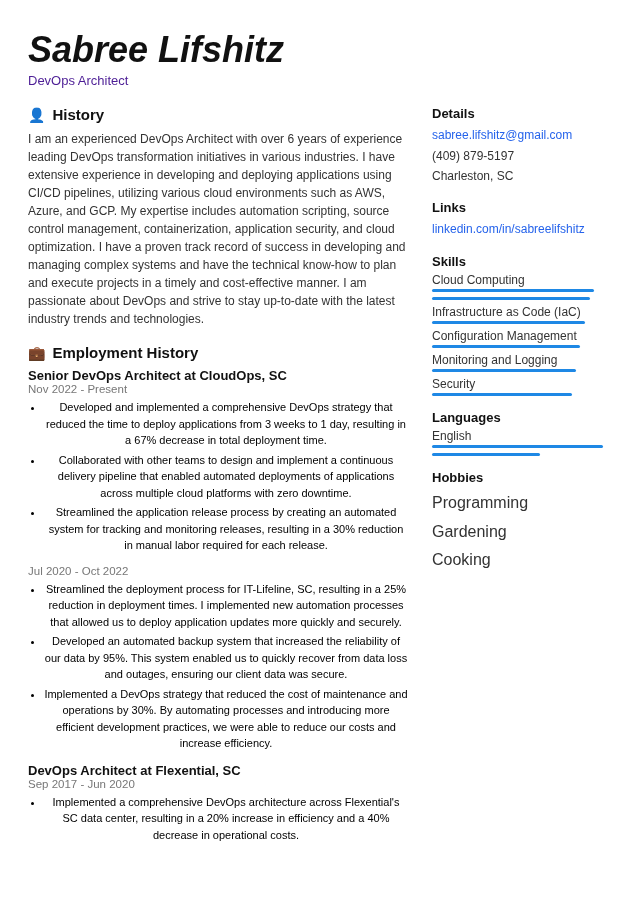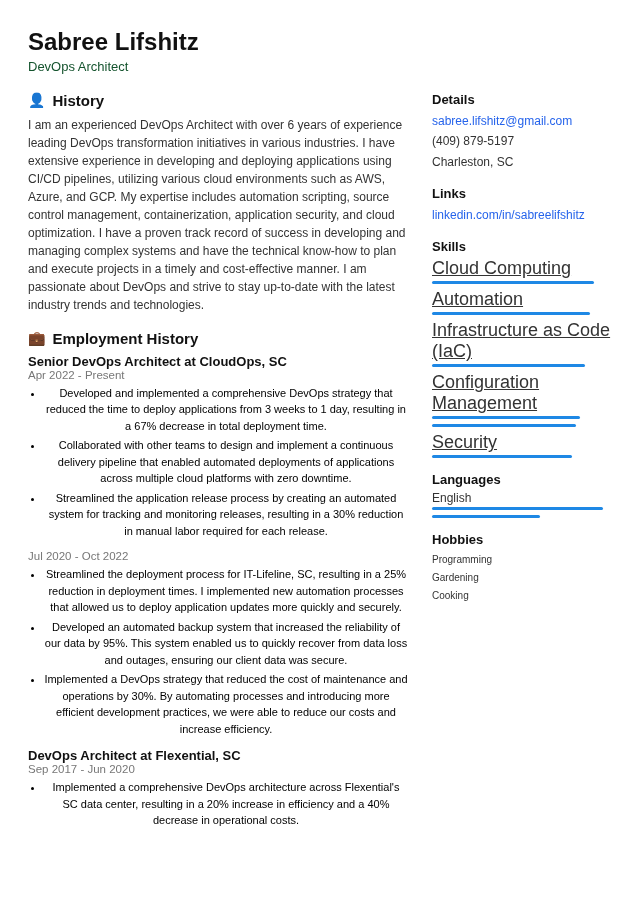--- a/index.html
+++ b/index.html
@@ -13,28 +13,29 @@
     }
     .page {
       display: flex;
       flex-direction: column;
       padding: 28px 28px 20px 28px;
     }
     .header {
       margin-bottom: 18px;
     }
     .header-name {
-      font-size: 24px;
+      font-size: 36px;
       font-weight: 700;
       color: #111;
       line-height: 1.2;
+      font-style: italic;
     }
     .header-title {
       font-size: 13px;
-      color: #14532d;
+      color: #4c1d95;
       margin-top: 2px;
     }
     .main-layout {
       display: flex;
       gap: 24px;
     }
     .left-col {
       flex: 1 1 0;
       min-width: 0;
     }
@@ -108,24 +109,23 @@
       color: #2563eb;
       text-decoration: none;
       display: block;
       line-height: 1.7;
     }
     
     .skill-item {
       margin-bottom: 5px;
     }
     .skill-name {
-      font-size: 18px;
+      font-size: 12px;
       color: #333;
       margin-bottom: 2px;
-      text-decoration: underline;
     }
     .skill-bar {
       height: 3px;
       background: #1e88e5;
       border-radius: 2px;
     }
     
     .lang-item {
       margin-bottom: 5px;
     }
@@ -133,21 +133,21 @@
       font-size: 12px;
       color: #333;
       margin-bottom: 2px;
     }
     .lang-bar {
       height: 3px;
       background: #1e88e5;
       border-radius: 2px;
     }
     .hobbies-list {
-      font-size: 10px;
+      font-size: 16px;
       color: #333;
       line-height: 1.8;
     }
   </style>
 </head>
 <body>
 
 <div class="page">
 
   <div class="header">
@@ -168,21 +168,21 @@
       </div>
 
       <div class="section">
         <div class="section-title">
           <span class="icon">💼</span>
           <span>Employment History</span>
         </div>
         <div id="jobs-container">
             <div class="job">
               <div class="job-title">Senior DevOps Architect at CloudOps, SC</div>
-              <div class="job-date">Apr 2022 - Present</div>
+              <div class="job-date">Nov 2022 - Present</div>
               <ul>
                 <li>Developed and implemented a comprehensive DevOps strategy that reduced the time to deploy applications from 3 weeks to 1 day, resulting in a 67% decrease in total deployment time.</li>
                 <li>Collaborated with other teams to design and implement a continuous delivery pipeline that enabled automated deployments of applications across multiple cloud platforms with zero downtime.</li>
                 <li>Streamlined the application release process by creating an automated system for tracking and monitoring releases, resulting in a 30% reduction in manual labor required for each release.</li>
               </ul>
             </div>
             <div class="job">
               <div class="job-date">Jul 2020 - Oct 2022</div>
               <ul>
                 <li>Streamlined the deployment process for IT-Lifeline, SC, resulting in a 25% reduction in deployment times. I implemented new automation processes that allowed us to deploy application updates more quickly and securely.</li>
@@ -217,32 +217,32 @@
       </div>
 
       <div class="detail-block">
         <div class="detail-heading">Skills</div>
         <div id="skills-container">
             <div class="skill-item">
               <div class="skill-name">Cloud Computing</div>
               <div class="skill-bar" style="width: 90%;"></div>
             </div>
             <div class="skill-item">
-              <div class="skill-name">Automation</div>
               <div class="skill-bar" style="width: 88%;"></div>
             </div>
             <div class="skill-item">
               <div class="skill-name">Infrastructure as Code (IaC)</div>
               <div class="skill-bar" style="width: 85%;"></div>
             </div>
             <div class="skill-item">
               <div class="skill-name">Configuration Management</div>
               <div class="skill-bar" style="width: 82%;"></div>
             </div>
             <div class="skill-item">
+              <div class="skill-name">Monitoring and Logging</div>
               <div class="skill-bar" style="width: 80%;"></div>
             </div>
             <div class="skill-item">
               <div class="skill-name">Security</div>
               <div class="skill-bar" style="width: 78%;"></div>
             </div>
           </div>
       </div>
 
       <div class="detail-block">

